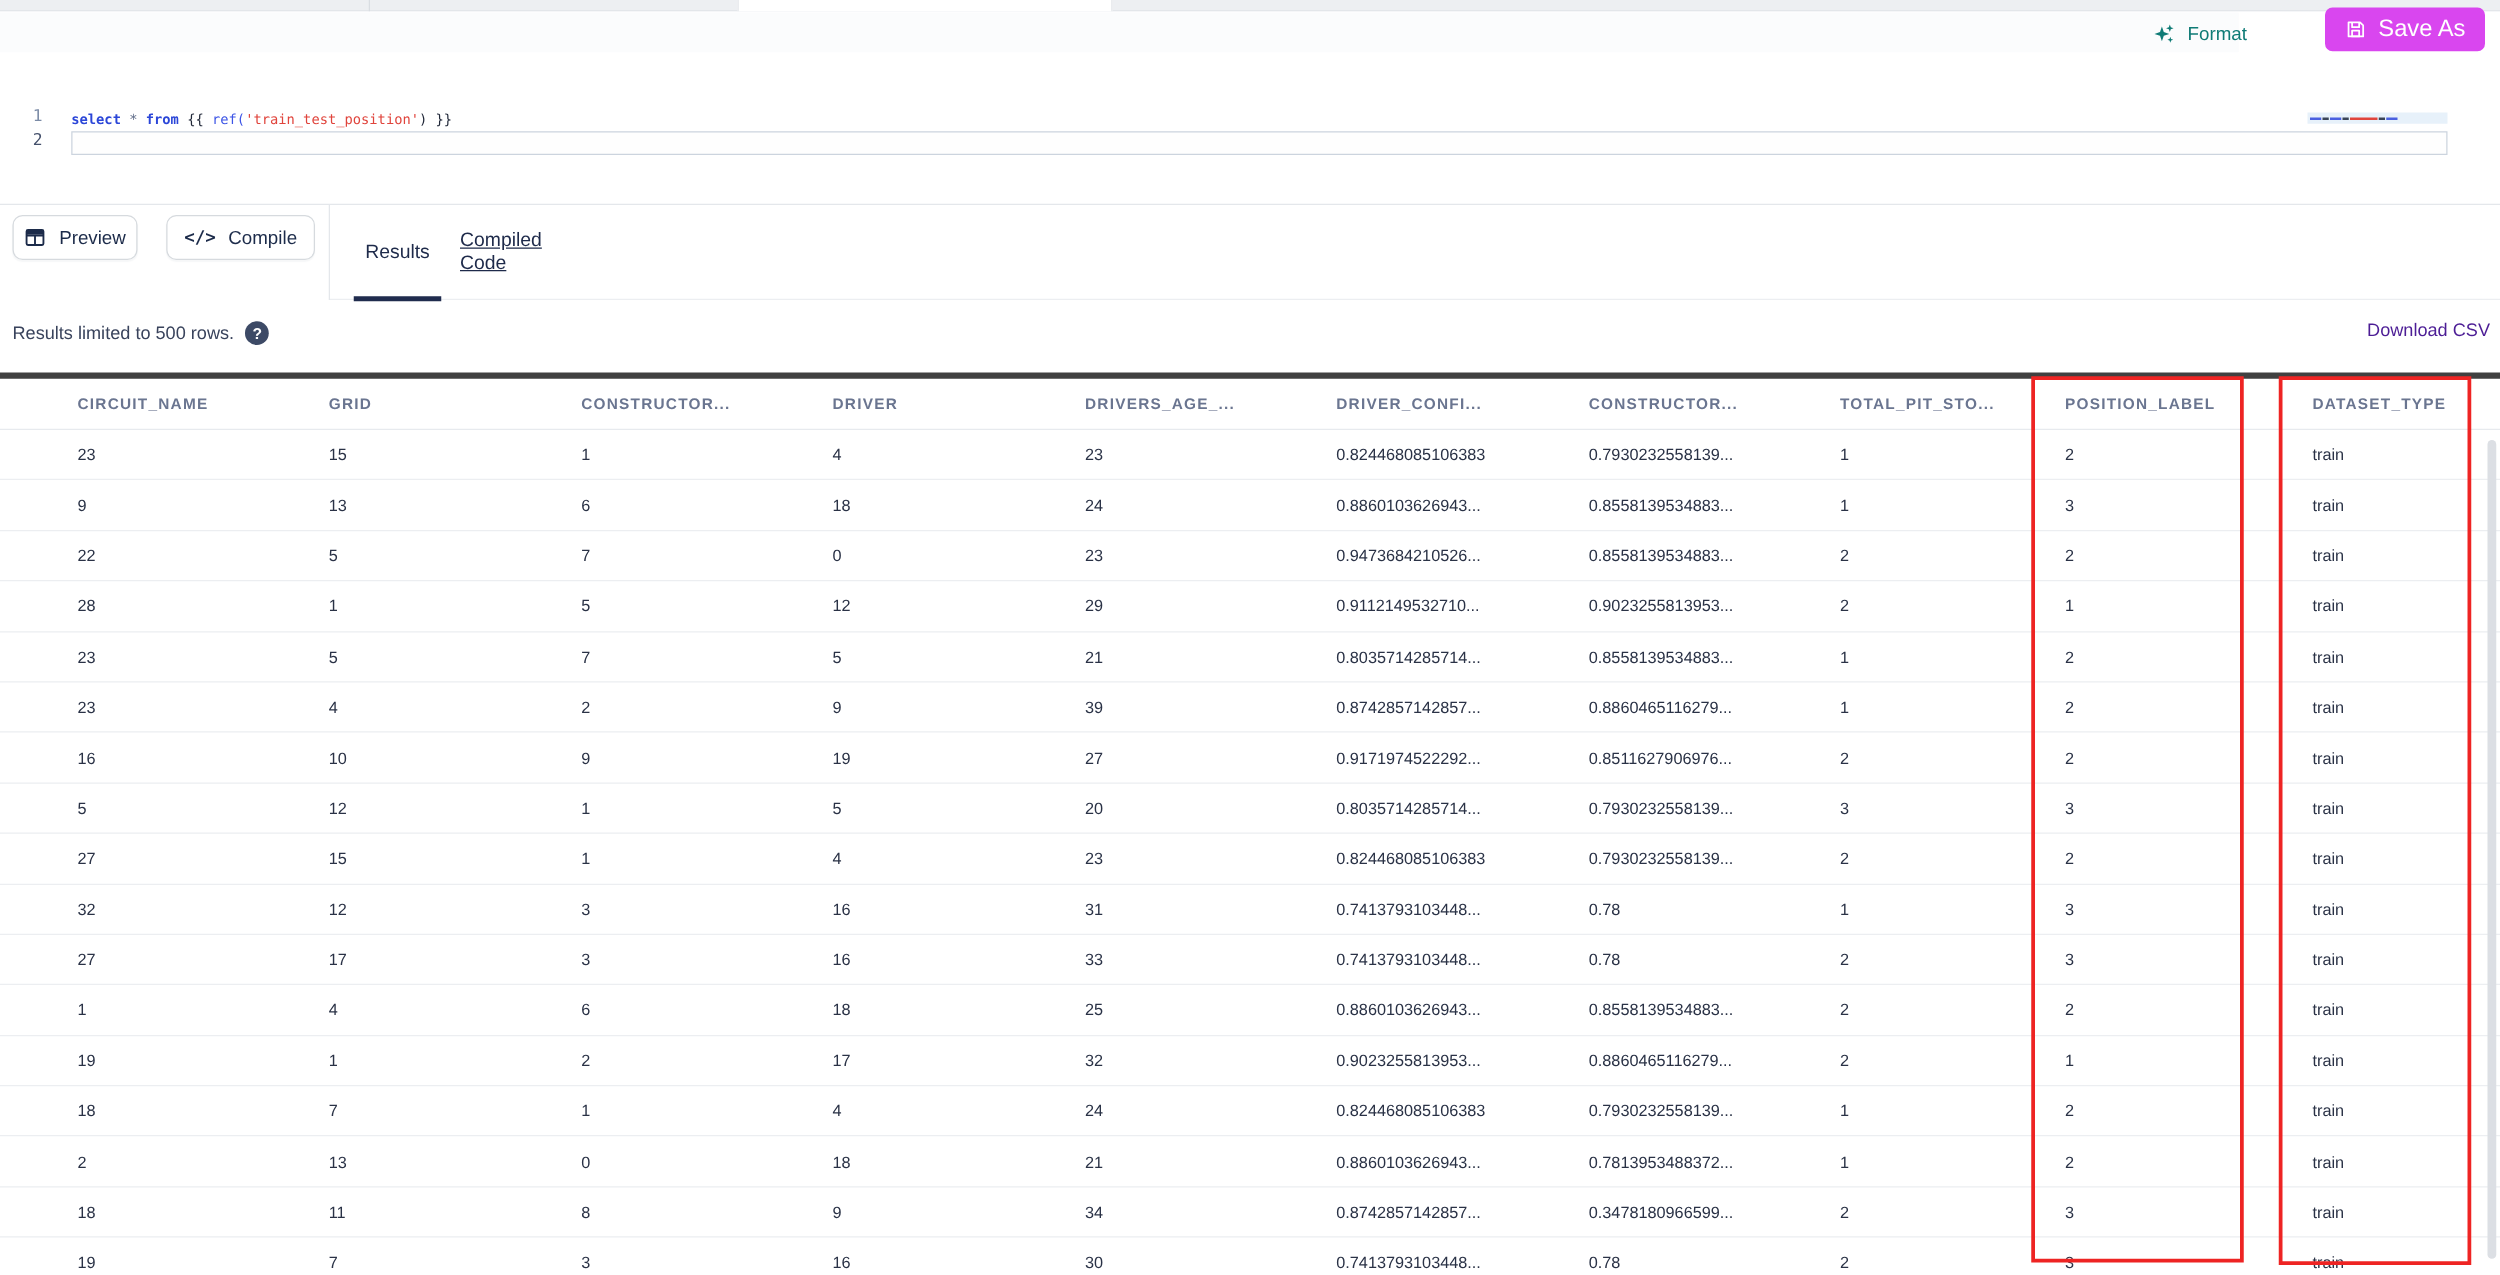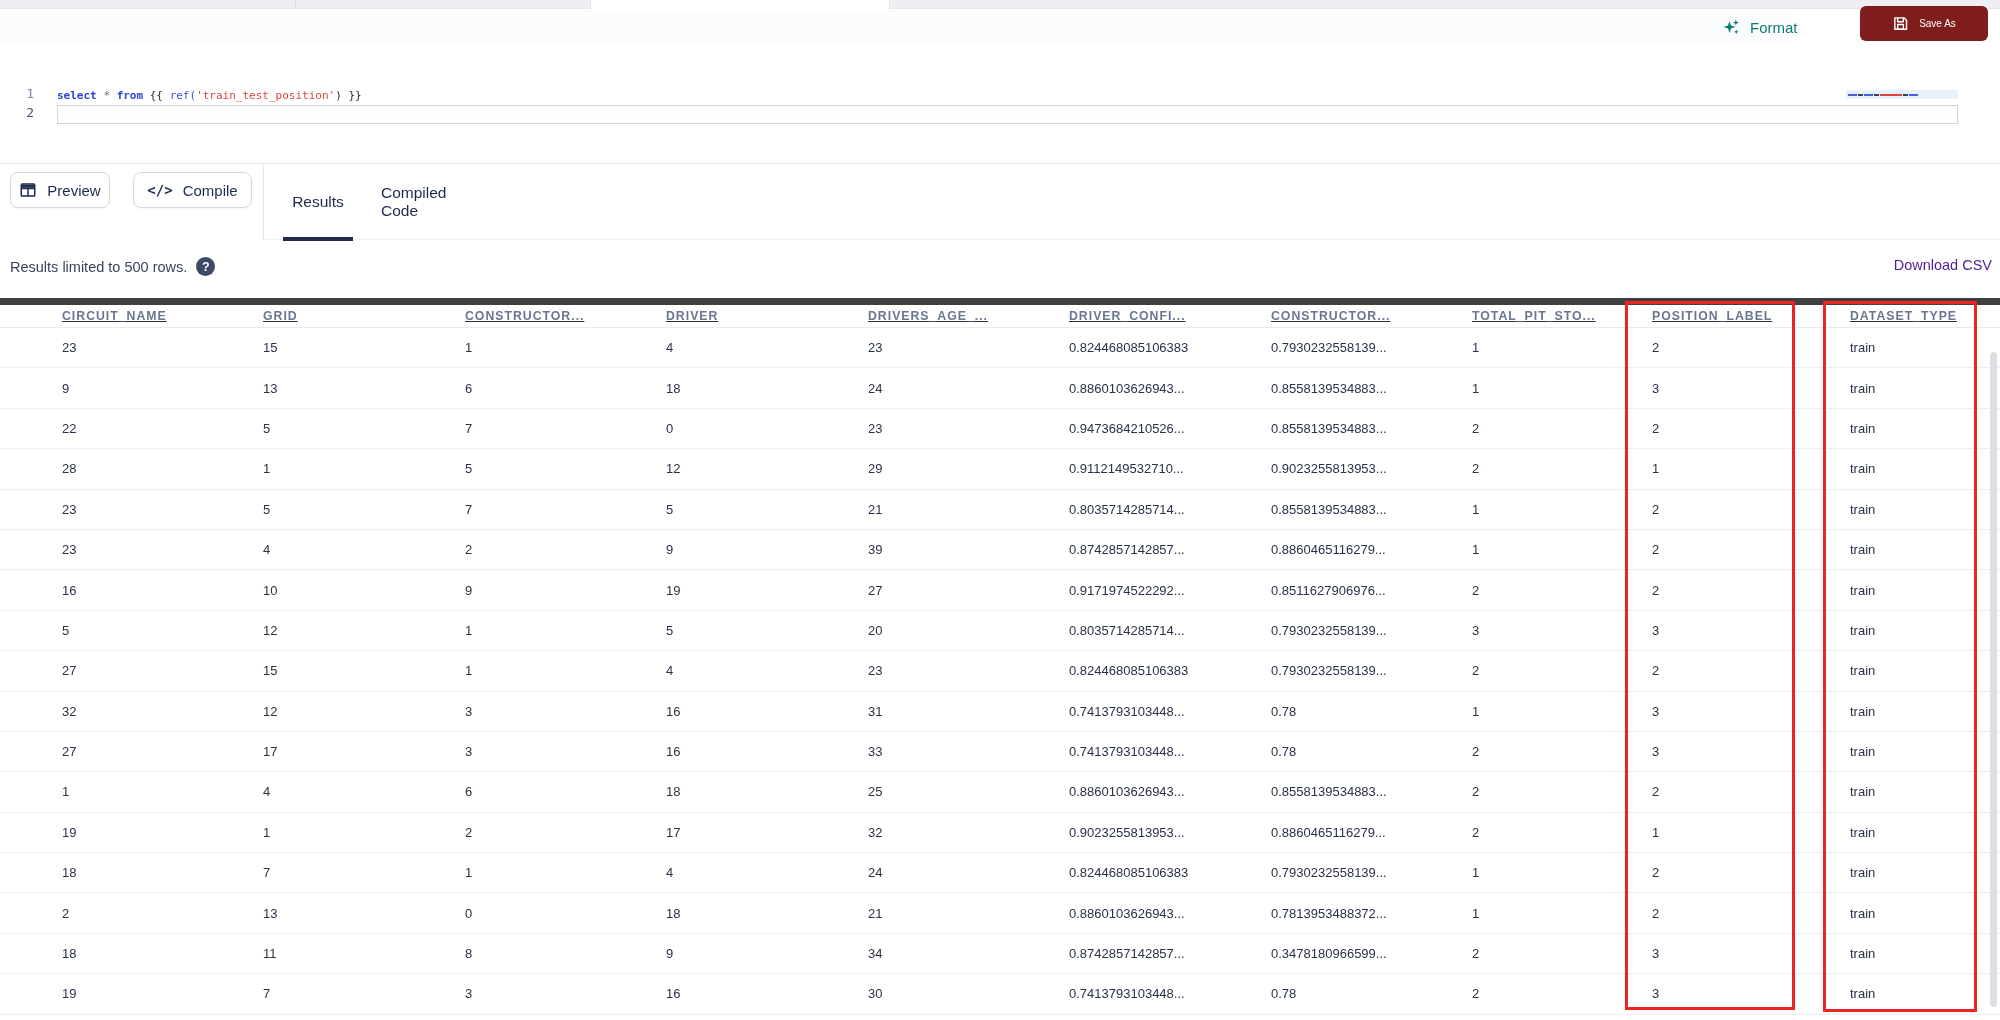--- a/index.html
+++ b/index.html
@@ -15,22 +15,22 @@
   .top-strip .seg-divider { position:absolute; left:295px; top:0; width:1px; height:9px; background:#d9dde2; }
   .top-strip .active-seg { position:absolute; left:590px; top:0; width:300px; height:9px;
     background:#ffffff; border-left:1px solid #e3e6ea; border-right:1px solid #e3e6ea; }
 
   
   .toolbar { position:absolute; left:0; top:10px; width:1791px; height:32px; background:#fbfcfd; }
   .format-btn { position:absolute; left:1722px; top:2px; height:30px; display:flex;
     align-items:center; gap:9px; color:#0f7b76; font-size:15px; cursor:pointer; background:none; border:none;
     font-family:"Liberation Sans", sans-serif; }
   .saveas-btn { position:absolute; left:1860px; top:-4px; width:128px; height:35px;
-    background:#7f1d1d; border:none; border-radius:6px; display:flex; align-items:center;
-    justify-content:center; gap:10px; color:#ffffff; font-size:10px; cursor:pointer;
+    background:#d946ef; border:none; border-radius:6px; display:flex; align-items:center;
+    justify-content:center; gap:10px; color:#ffffff; font-size:19px; cursor:pointer;
     font-family:"Liberation Sans", sans-serif; }
 
   
   .editor { position:absolute; left:0; top:42px; width:2000px; height:121px; background:#ffffff; }
   .gutter-num { position:absolute; font-family:"DejaVu Sans Mono", monospace; font-size:13px;
     color:#7b8ba6; width:20px; text-align:right; }
   .gutter-num.n1 { left:14px; top:44px; }
   .gutter-num.n2 { left:14px; top:63px; color:#44506b; }
   .code-line { position:absolute; left:57px; top:44px; font-family:"DejaVu Sans Mono", monospace;
     font-size:11px; line-height:19px; white-space:pre; }
@@ -57,37 +57,37 @@
     font-size:15px; color:#1c2b4a; cursor:pointer; font-family:"Liberation Sans", sans-serif;
     box-shadow:0 1px 1px rgba(30,40,70,0.04); }
   .preview-btn { left:10px; top:172px; width:100px; }
   .compile-btn { left:133px; top:172px; width:119px; }
   .compile-glyph { font-family:"DejaVu Sans Mono", monospace; font-weight:bold; font-size:14px; color:#1c2b4a; }
   .vdiv { position:absolute; left:263px; top:164px; width:1px; height:76px; background:#e4e7eb; }
   .tabbar { position:absolute; left:264px; top:164px; width:1736px; height:76px; border-bottom:1px solid #eceef1; }
   .tab { position:absolute; top:0; height:76px; display:flex; align-items:center; justify-content:center;
     font-size:15.5px; color:#1e2a4a; cursor:pointer; }
   .tab-results { left:19px; width:70px; }
-  .tab-compiled { left:117px; width:96px; }
+  .tab-compiled { left:104px; width:96px;text-decoration:underline; }
   .tab.active::after { content:""; position:absolute; left:0; right:0; bottom:-1px; height:4px; background:#202c4e; }
 
   
   .limit-note { position:absolute; left:10px; top:257px; font-size:14.5px; color:#39435c;
     display:flex; align-items:center; gap:9px; }
   .help-icon { display:inline-flex; width:19px; height:19px; border-radius:50%; background:#3d4a66;
     color:#ffffff; font-size:12.5px; font-weight:bold; align-items:center; justify-content:center; cursor:pointer; }
   .download-csv { position:absolute; right:8px; top:257px; font-size:14.5px; color:#4c1d95;
     cursor:pointer; text-decoration:none; }
 
   
   .grid-table { position:absolute; left:0; top:298px; width:2000px; }
   .thead, .trow { display:grid;
     grid-template-columns:255px 202px 201px 202px 201px 202px 201px 180px 198px 158px;
     align-items:center; }
-  .thead { height:30px; border-top:7px solid #404040; border-bottom:1px solid #e7eaee;text-decoration:underline; }
+  .thead { height:46px; border-top:5px solid #404040; border-bottom:1px solid #e7eaee; }
   .th { font-size:12.3px; font-weight:bold; color:#6a7590; letter-spacing:0.08em;
     padding-left:8px; white-space:nowrap; overflow:hidden; }
   .trow { height:40.4px; border-bottom:1px solid #eceef1; }
   .td { font-size:13px; color:#2a3246; padding-left:8px; white-space:nowrap; overflow:hidden; }
   .th:first-child, .td:first-child { padding-left:62px; }
 
   .hl-box { position:absolute; border:3px solid #ee2423; pointer-events:none; }
   .hl-box.pos  { left:1625px; top:301px; width:170px; height:709px; }
   .hl-box.dset { left:1823px; top:301px; width:154px; height:711px; }
 

